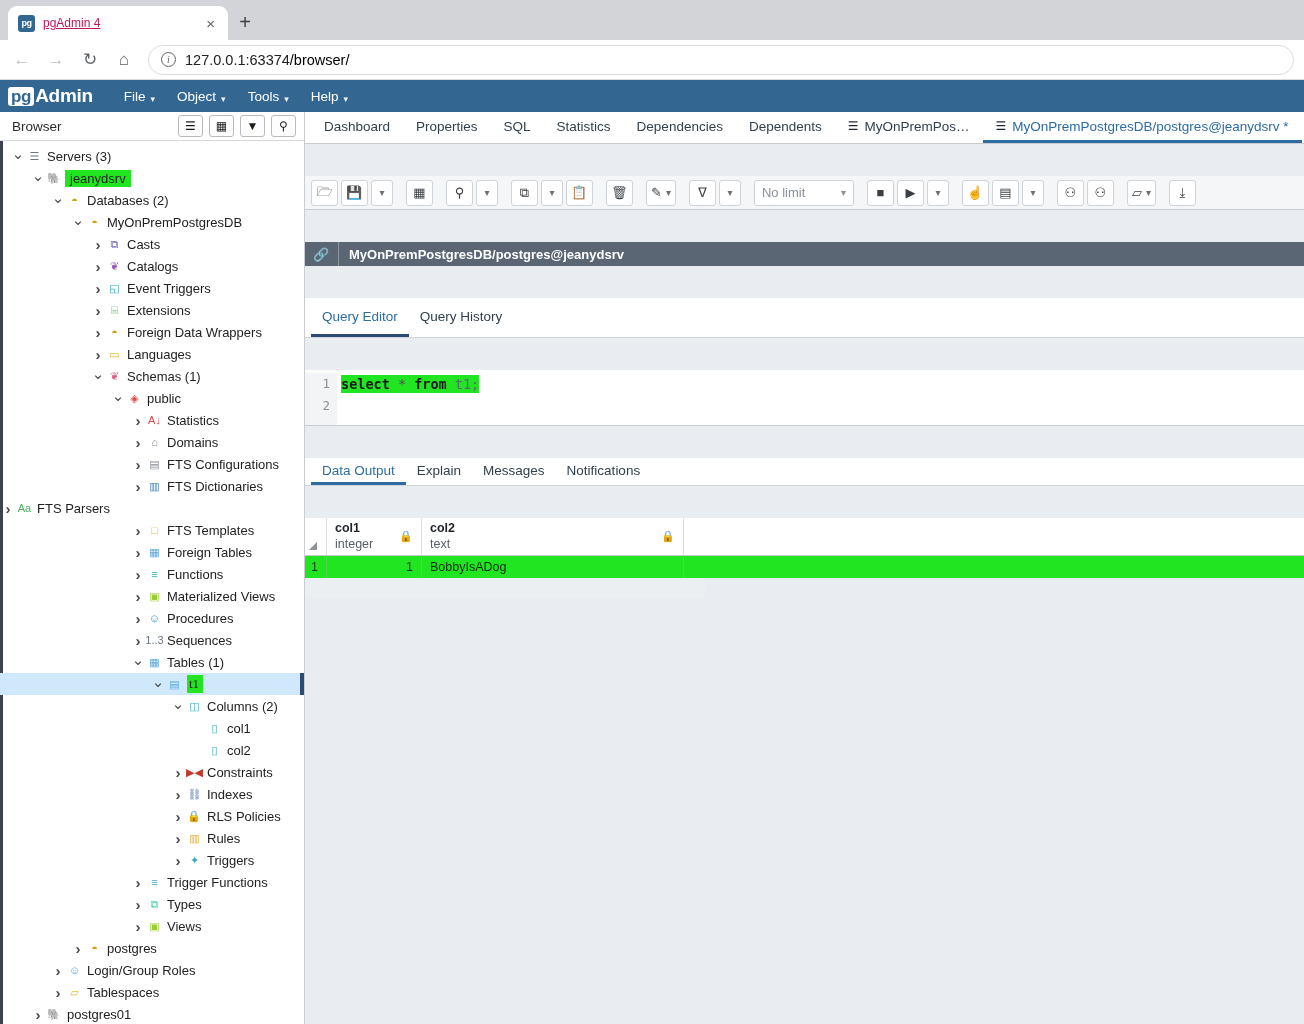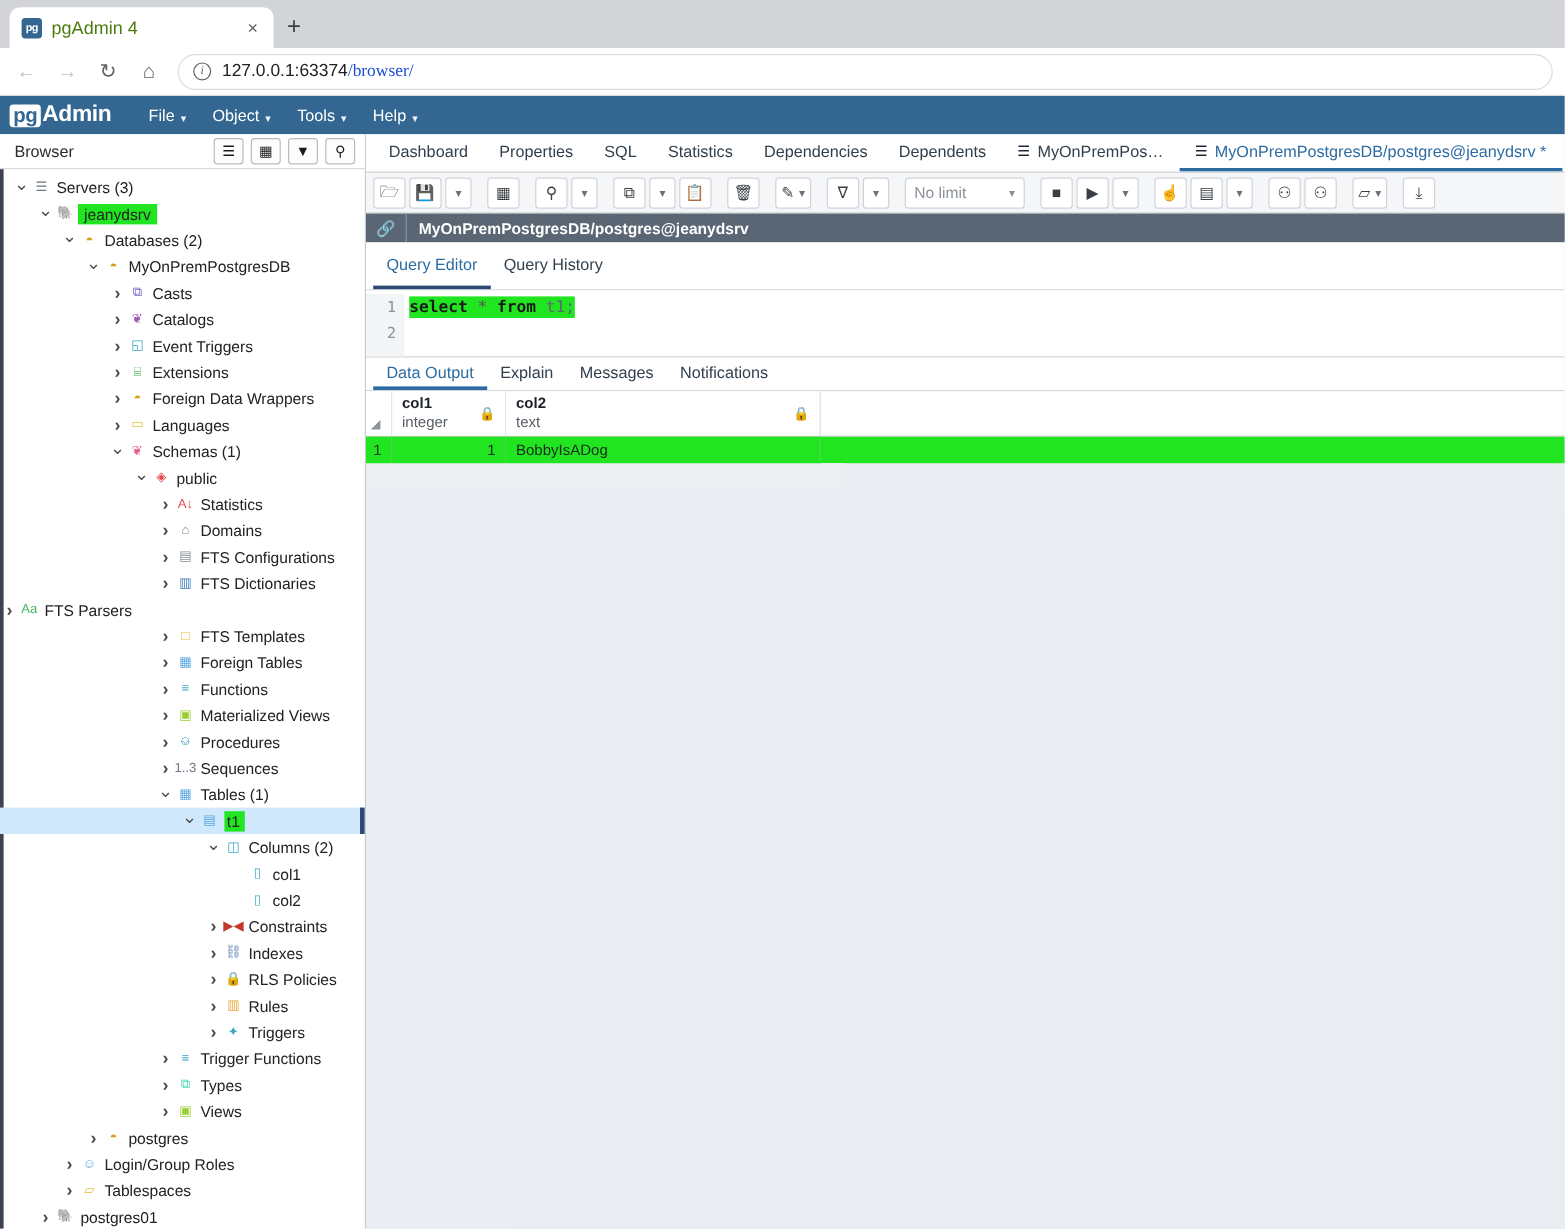--- a/index.html
+++ b/index.html
@@ -18,21 +18,21 @@
     width: 220px; height: 34px; background: #ffffff;
     border-radius: 9px 9px 0 0; display: flex; align-items: center;
     padding: 0 10px; gap: 8px; position: relative;
   }
   .tab-favicon {
     width: 17px; height: 17px; background: #336791; border-radius: 3px;
     color: #fff; font-size: 9px; font-weight: bold; display: flex;
     align-items: center; justify-content: center; letter-spacing: -0.5px;
     font-family: "Liberation Sans", sans-serif;
   }
-  .tab-title { font-size: 15px; color: #4d7c0f; flex: 1; white-space: nowrap; overflow: hidden; }
+  .tab-title { font-size: 12px; color: #be185d; flex: 1; white-space: nowrap; overflow: hidden; text-decoration: underline; }
   .tab-close { font-size: 15px; color: #5f6368; line-height: 1; cursor: pointer; padding: 0 3px; }
   .new-tab-btn {
     width: 34px; height: 34px; display: flex; align-items: center;
     justify-content: center; font-size: 20px; color: #3c4043; cursor: pointer;
     margin-bottom: 1px;
   }
   .chrome-toolbar {
     height: 40px; background: #ffffff; display: flex; align-items: center;
     padding: 0 6px; gap: 2px; border-bottom: 1px solid #dadce0;
   }
@@ -47,21 +47,21 @@
     border-radius: 15px; display: flex; align-items: center;
     padding: 0 12px; gap: 9px; margin-left: 6px; margin-right: 4px;
   }
   .omnibox .info-i {
     width: 15px; height: 15px; border: 1.3px solid #5f6368; border-radius: 50%;
     font-size: 10px; color: #5f6368; display: flex; align-items: center;
     justify-content: center; font-family: "Liberation Serif", serif; font-style: italic;
     flex-shrink: 0;
   }
   .url-text { font-size: 14.5px; color: #202124; white-space: nowrap; }
-  .url-text .dim { color: #1d4ed8; font-family: Liberation Serif, serif; }
+  .url-text .dim { color: #000000; }
 
   
   .pg-header {
     height: 32px; background: #336791; display: flex; align-items: center;
     padding: 0 0 0 8px; gap: 0;
   }
   .pg-logo {
     display: flex; align-items: center; font-size: 19px; font-weight: bold;
     color: #ffffff; letter-spacing: -0.3px; margin-right: 22px;
   }
@@ -114,25 +114,25 @@
   }
   .twisty.open::before { content: "\2304"; font-size: 15px; position: relative; top: -3px; }
   .twisty.closed::before { content: "\203A"; font-size: 15px; font-weight: bold; }
   .twisty.none::before { content: ""; }
   .t-icon {
     width: 17px; height: 15px; flex-shrink: 0; margin-right: 4px;
     display: inline-flex; align-items: center; justify-content: center;
     font-size: 11px; line-height: 1;
   }
   .t-label { padding-right: 4px; }
-  .t-label.hl { background: #22e522; padding: 1px 4px 1px 2px; }
+  .t-label.hl { background: #22e522; padding: 1px 4px 1px 2px; font-family: Liberation Serif, serif; }
   .t-label.hl-srv { background: #22e522; padding: 1px 5px; margin-left: -2px; }
 
   
-  .main { flex: 1; display: flex; flex-direction: column; background: #e9edf1; min-width: 0; }
+  .main { flex: 1; display: flex; flex-direction: column; background: #e9edf1; min-width: 0; gap: 32px; }
   .obj-tabs {
     height: 32px; background: #ffffff; border-bottom: 1px solid #c9ccd1;
     display: flex; align-items: stretch; padding-left: 6px; overflow: hidden;
   }
   .obj-tab {
     display: flex; align-items: center; gap: 6px; padding: 0 13px;
     font-size: 13.5px; color: #32404e; cursor: pointer; white-space: nowrap;
     border-bottom: 3px solid transparent;
   }
   .obj-tab.active { color: #2d6ca2; border-bottom-color: #2d6ca2; }

